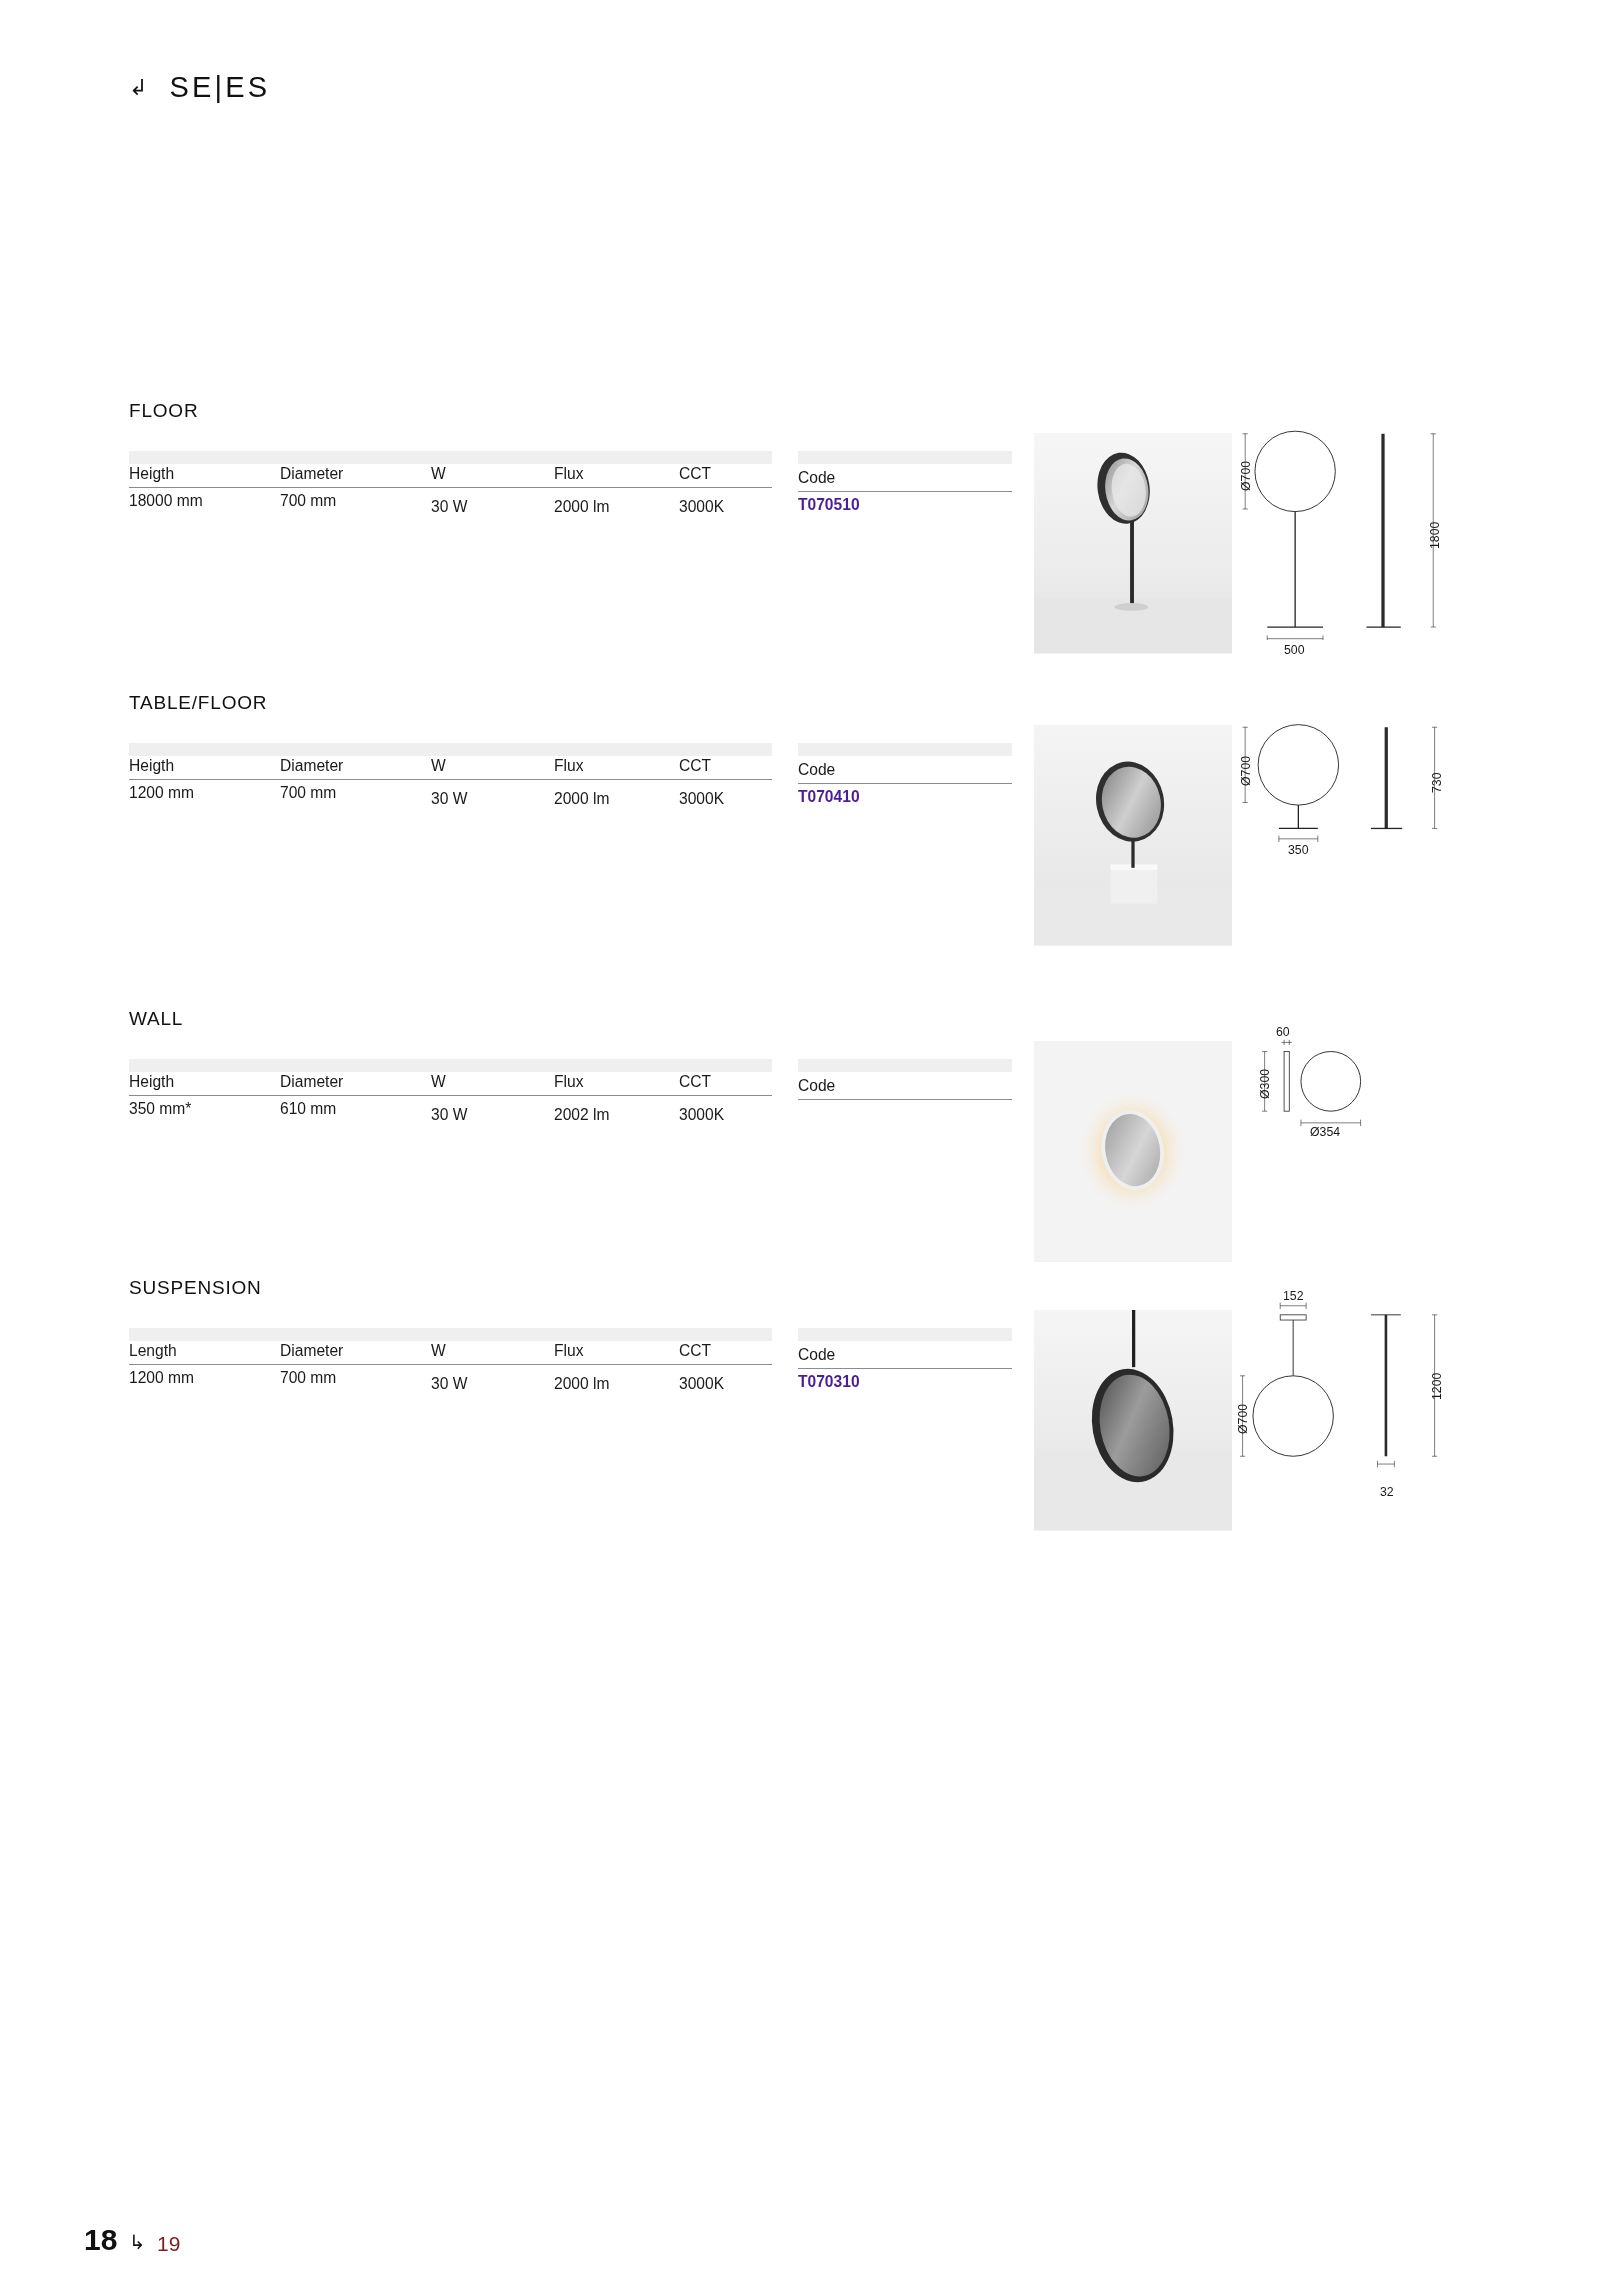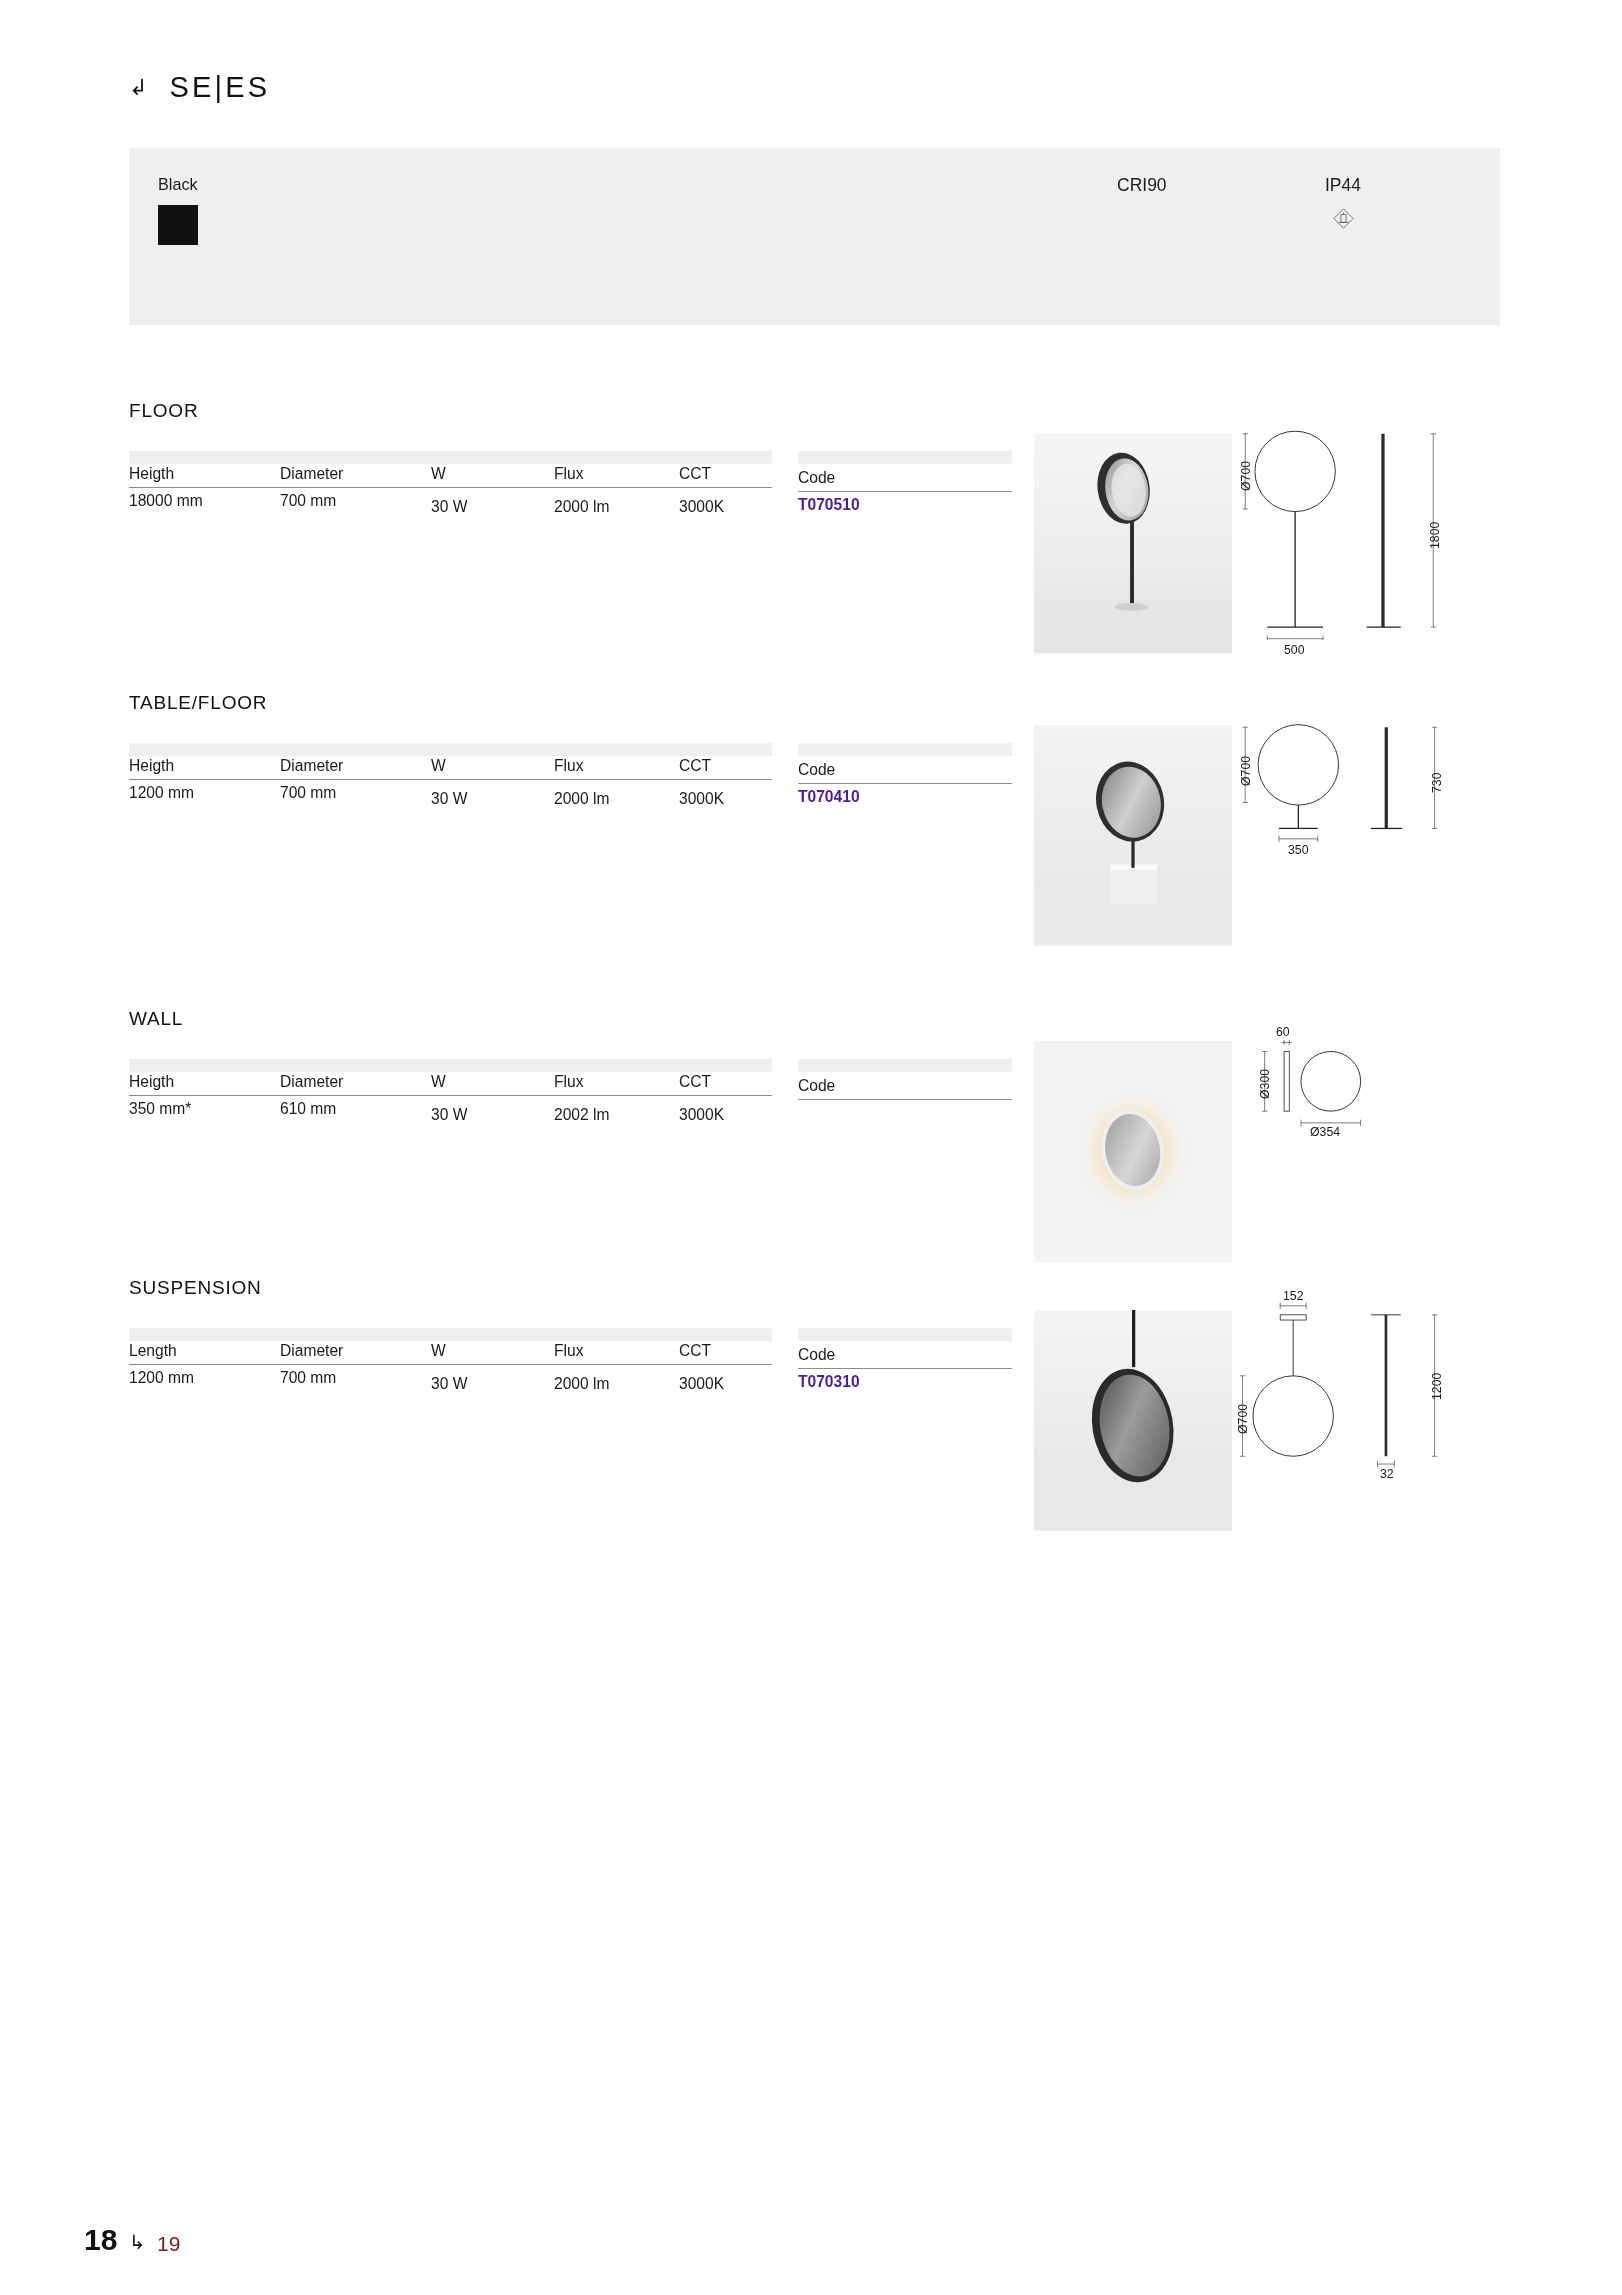--- a/index.html
+++ b/index.html
@@ -219,34 +219,20 @@
 </head>
 <body>
 
 <div class="page">
 
   <div class="header">
     <span class="arrow-glyph">↳</span>
     <span class="header-title">SE|ES</span>
   </div>
 
-  <div class="info-band">
-    <span class="info-color-label">Black</span>
-    <span class="info-swatch"></span>
-    <span class="info-cri">CRI90</span>
-    <span class="info-ip">IP44</span>
-    <span class="ip-icon">
-      <svg width="27" height="27" viewBox="0 0 42 42">
-        <polygon points="21,6 36,21 21,36 6,21" fill="none" stroke="#555" stroke-width="1.2"></polygon>
-        <rect x="17" y="15" width="8" height="12" fill="none" stroke="#555" stroke-width="1.2"></rect>
-        <line x1="13" y1="27" x2="29" y2="27" stroke="#555" stroke-width="1.2"></line>
-        <line x1="21" y1="12" x2="21" y2="15" stroke="#555" stroke-width="1.2"></line>
-      </svg>
-    </span>
-  </div>
 
   <div class="section" style="top:400px;">
     <h2 class="section-title">FLOOR</h2>
 
     <div class="spec-table" style="top:51px;">
       <div class="spec-grey-bar"></div>
       <div class="spec-head">
         <span class="c1">Heigth</span>
         <span class="c2">Diameter</span>
         <span class="c3">W</span>
@@ -534,21 +520,21 @@
         <line x1="232" y1="268" x2="258" y2="268" stroke="#222" stroke-width="0.9"></line>
         <line x1="232" y1="263" x2="232" y2="273" stroke="#222" stroke-width="0.9"></line>
         <line x1="258" y1="263" x2="258" y2="273" stroke="#222" stroke-width="0.9"></line>
 
         <line x1="320" y1="38" x2="320" y2="256" stroke="#222" stroke-width="0.9"></line>
         <line x1="316" y1="38" x2="324" y2="38" stroke="#222" stroke-width="0.9"></line>
         <line x1="316" y1="256" x2="324" y2="256" stroke="#222" stroke-width="0.9"></line>
       </svg>
       <span class="dim-label" style="left:56px; top:-1.3px;">152</span>
       <span class="dim-label dim-vert" style="left:9px; top:144px;">Ø700</span>
-      <span class="dim-label" style="left:153px; top:177px;text-align:center;">32</span>
+      <span class="dim-label" style="left:153px; top:195px;text-align:center;">32</span>
       <span class="dim-label dim-vert" style="left:203px; top:110px;">1200</span>
     </div>
   </div>
 
   <div class="footer">
     <span class="page-num-left">18</span>
     <span class="footer-arrow">↳</span>
     <span class="page-num-right">19</span>
   </div>
 

